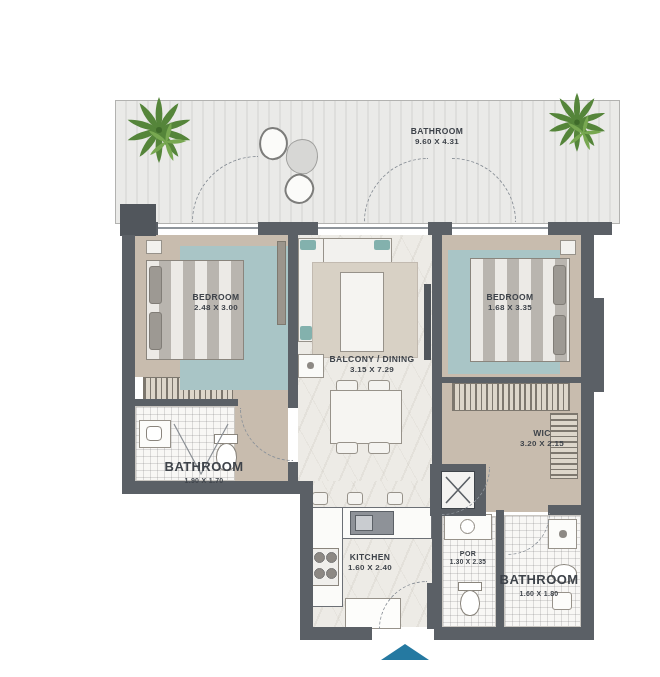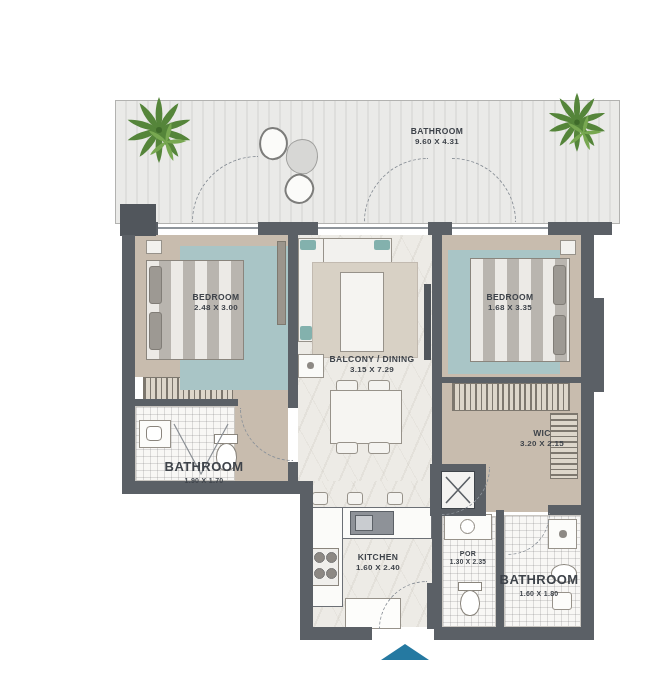--- a/index.html
+++ b/index.html
@@ -234,21 +234,21 @@
     <div class="room-dims">3.15 X 7.29</div>
   </div>
   <div class="label sm" style="left:204px;top:419px;">
     <div class="room-name">BATHROOM</div>
     <div class="room-dims">1.90 X 1.70</div>
   </div>
   <div class="label" style="left:518px;top:428px;margin-left:24px;">
     <div class="room-name">WIC</div>
     <div class="room-dims">3.20 X 2.15</div>
   </div>
-  <div class="label" style="left:372px;top:552px;padding-left:12px;">
+  <div class="label" style="left:364px;top:552px;padding-left:12px;">
     <div class="room-name">KITCHEN</div>
     <div class="room-dims">1.60 X 2.40</div>
   </div>
   <div class="label xs" style="left:468px;top:549px;">
     <div class="room-name">POR</div>
     <div class="room-dims">1.30 X 2.35</div>
   </div>
   <div class="label sm" style="left:539px;top:532px;">
     <div class="room-name">BATHROOM</div>
     <div class="room-dims">1.60 X 1.80</div>

